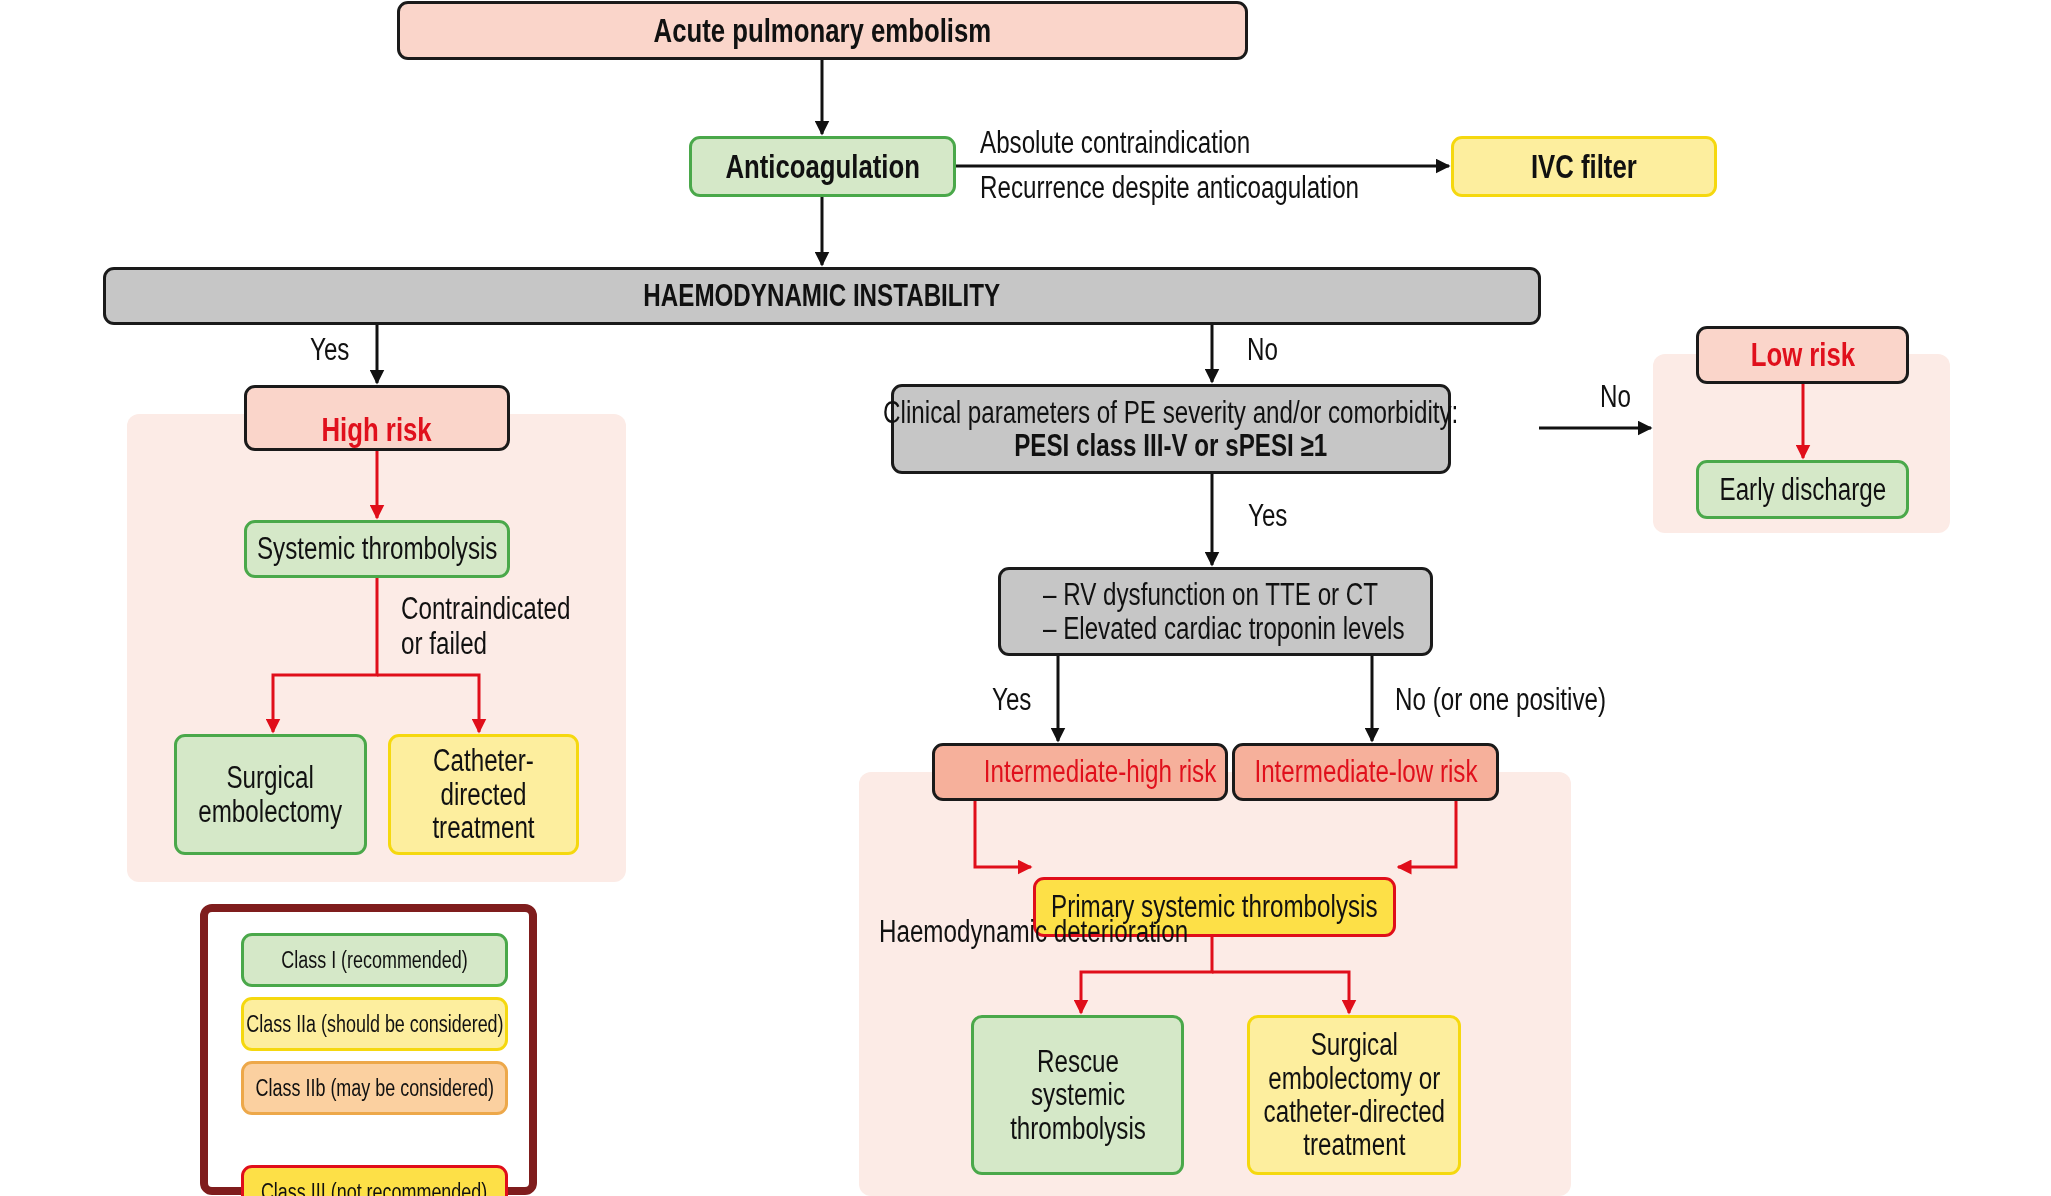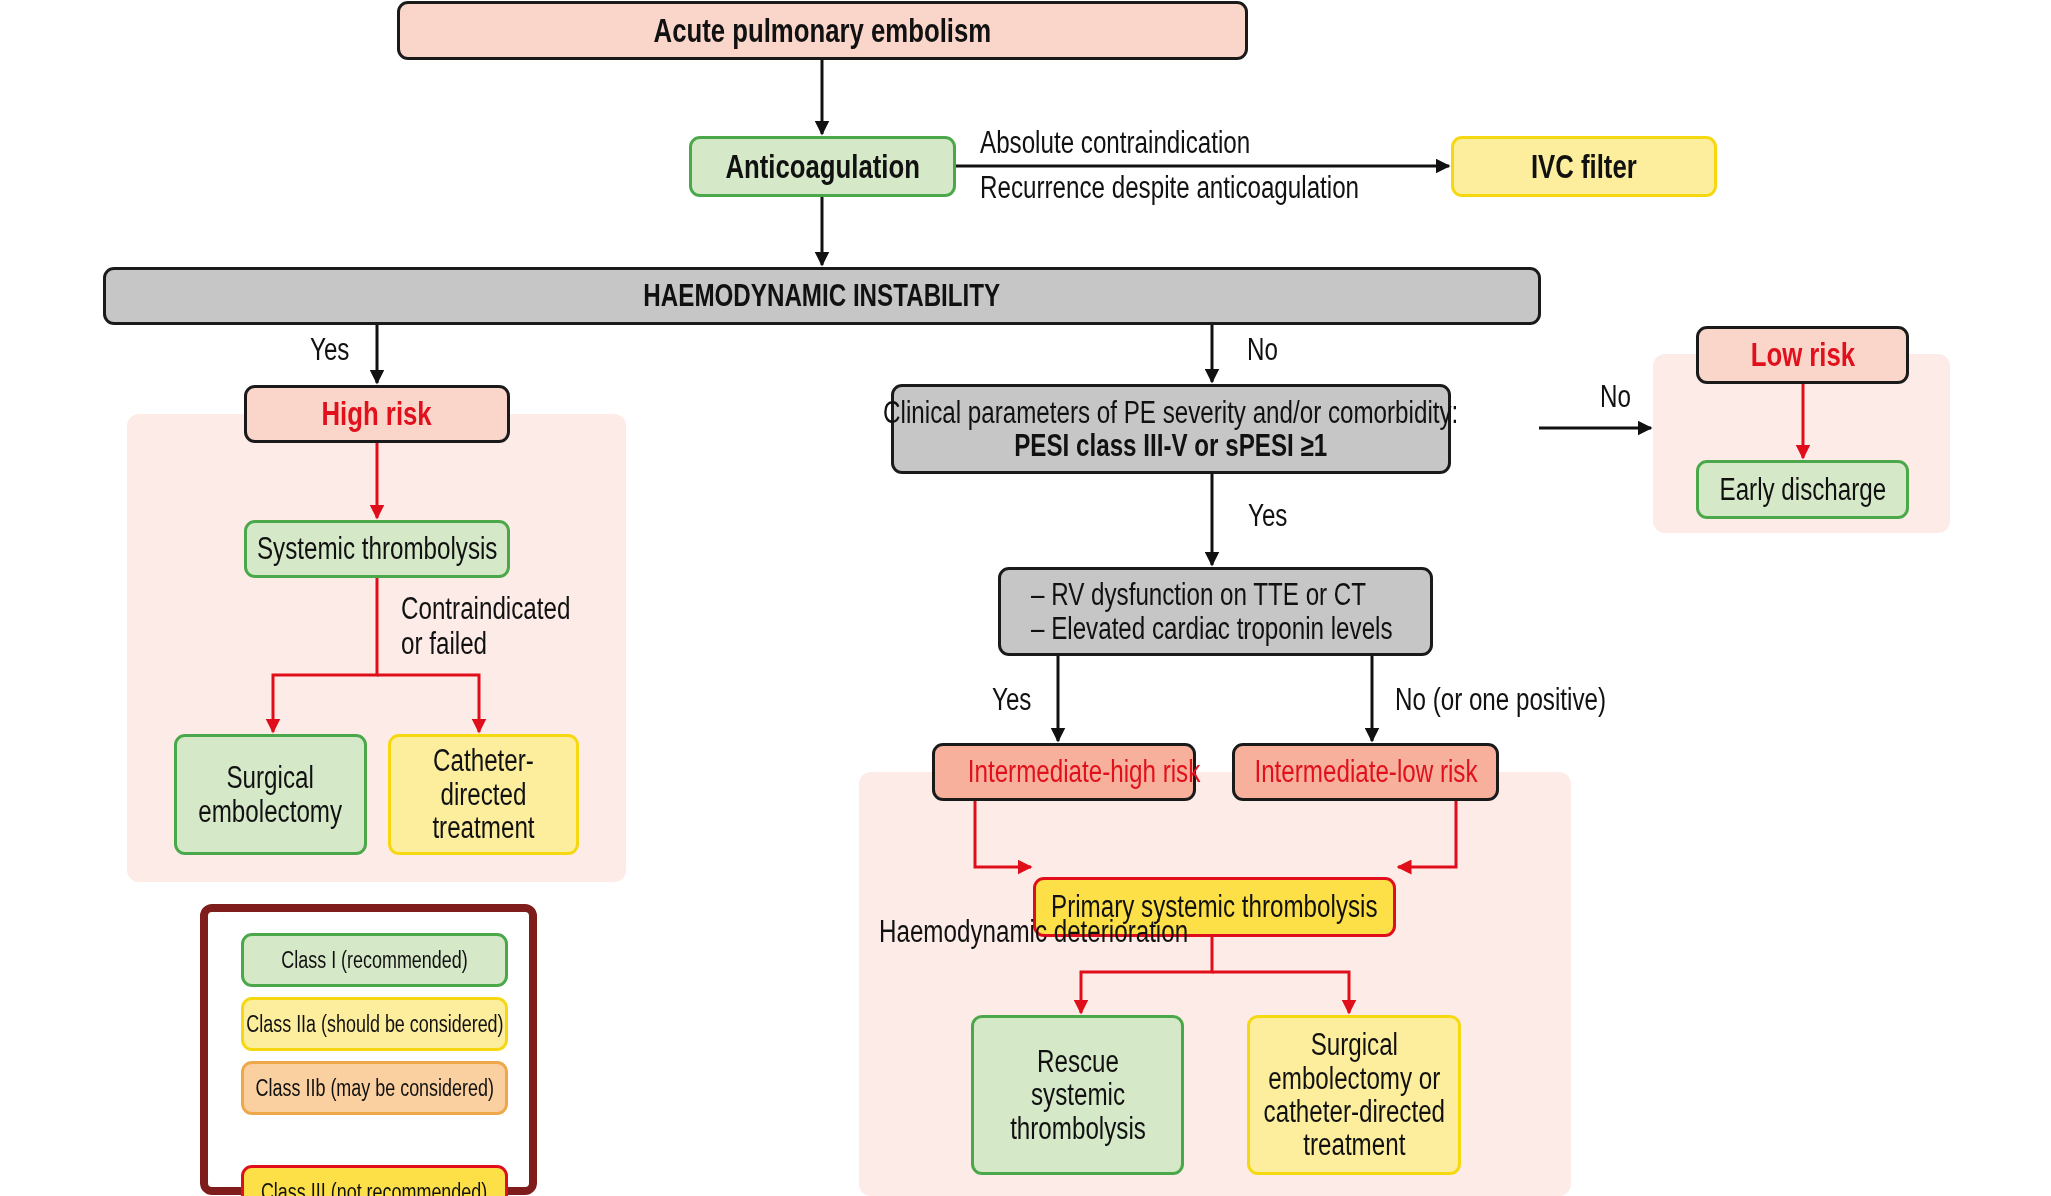--- a/index.html
+++ b/index.html
@@ -80,21 +80,21 @@
   <span class="t">IVC filter</span>
 </div>
 
 <div class="box grey bold" style="left:103px;top:267px;width:1438px;height:58px;font-size:31px;">
   <span class="t">HAEMODYNAMIC INSTABILITY</span>
 </div>
 
 <div class="lbl" style="left:310px;top:333px;">Yes</div>
 <div class="lbl" style="left:1247px;top:333px;">No</div>
 
-<div class="box salmon bold" style="left:244px;top:385px;width:266px;height:58px;font-size:33px;">
+<div class="box salmon bold" style="left:244px;top:385px;width:266px;height:66px;font-size:33px;align-items:flex-end;">
   <span class="t redtext">High risk</span>
 </div>
 <div class="box green" style="left:244px;top:520px;width:266px;height:58px;font-size:31px;">
   <span class="t">Systemic thrombolysis</span>
 </div>
 <div class="lbl" style="left:401px;top:592px;">Contraindicated</div>
 <div class="lbl" style="left:401px;top:627px;">or failed</div>
 
 <div class="box green" style="left:174px;top:734px;width:193px;height:121px;font-size:31px;">
   <span class="t">
@@ -136,31 +136,31 @@
 
 <div class="box salmon bold" style="left:1696px;top:326px;width:213px;height:58px;font-size:33px;">
   <span class="t redtext">Low risk</span>
 </div>
 <div class="box green" style="left:1696px;top:460px;width:213px;height:59px;font-size:31px;">
   <span class="t">Early discharge</span>
 </div>
 
 <div class="lbl" style="left:1248px;top:499px;">Yes</div>
 
-<div class="box grey" style="left:998px;top:567px;width:435px;height:89px;font-size:31px;justify-content:flex-start;padding-left:30px;">
+<div class="box grey" style="left:998px;top:567px;width:435px;height:89px;font-size:31px;justify-content:flex-start;padding-left:42px;">
   <span class="t" style="transform-origin:left center;text-align:left;">
     <span>– RV dysfunction on TTE or CT</span><br>
     <span>– Elevated cardiac troponin levels</span>
   </span>
 </div>
 
 <div class="lbl" style="left:992px;top:683px;">Yes</div>
 <div class="lbl" style="left:1395px;top:683px;">No (or one positive)</div>
 
-<div class="box interm" style="left:932px;top:743px;width:264px;height:58px;font-size:31px;padding-left:40px;">
+<div class="box interm" style="left:932px;top:743px;width:296px;height:58px;font-size:31px;padding-left:40px;">
   <span class="t redtext">Intermediate-high risk</span>
 </div>
 <div class="box interm" style="left:1232px;top:743px;width:267px;height:58px;font-size:31px;">
   <span class="t redtext">Intermediate-low risk</span>
 </div>
 
 <div class="box red" style="left:1033px;top:837px;width:363px;height:60px;font-size:31px;">
   <span class="t">Primary systemic thrombolysis</span>
 </div>
 

